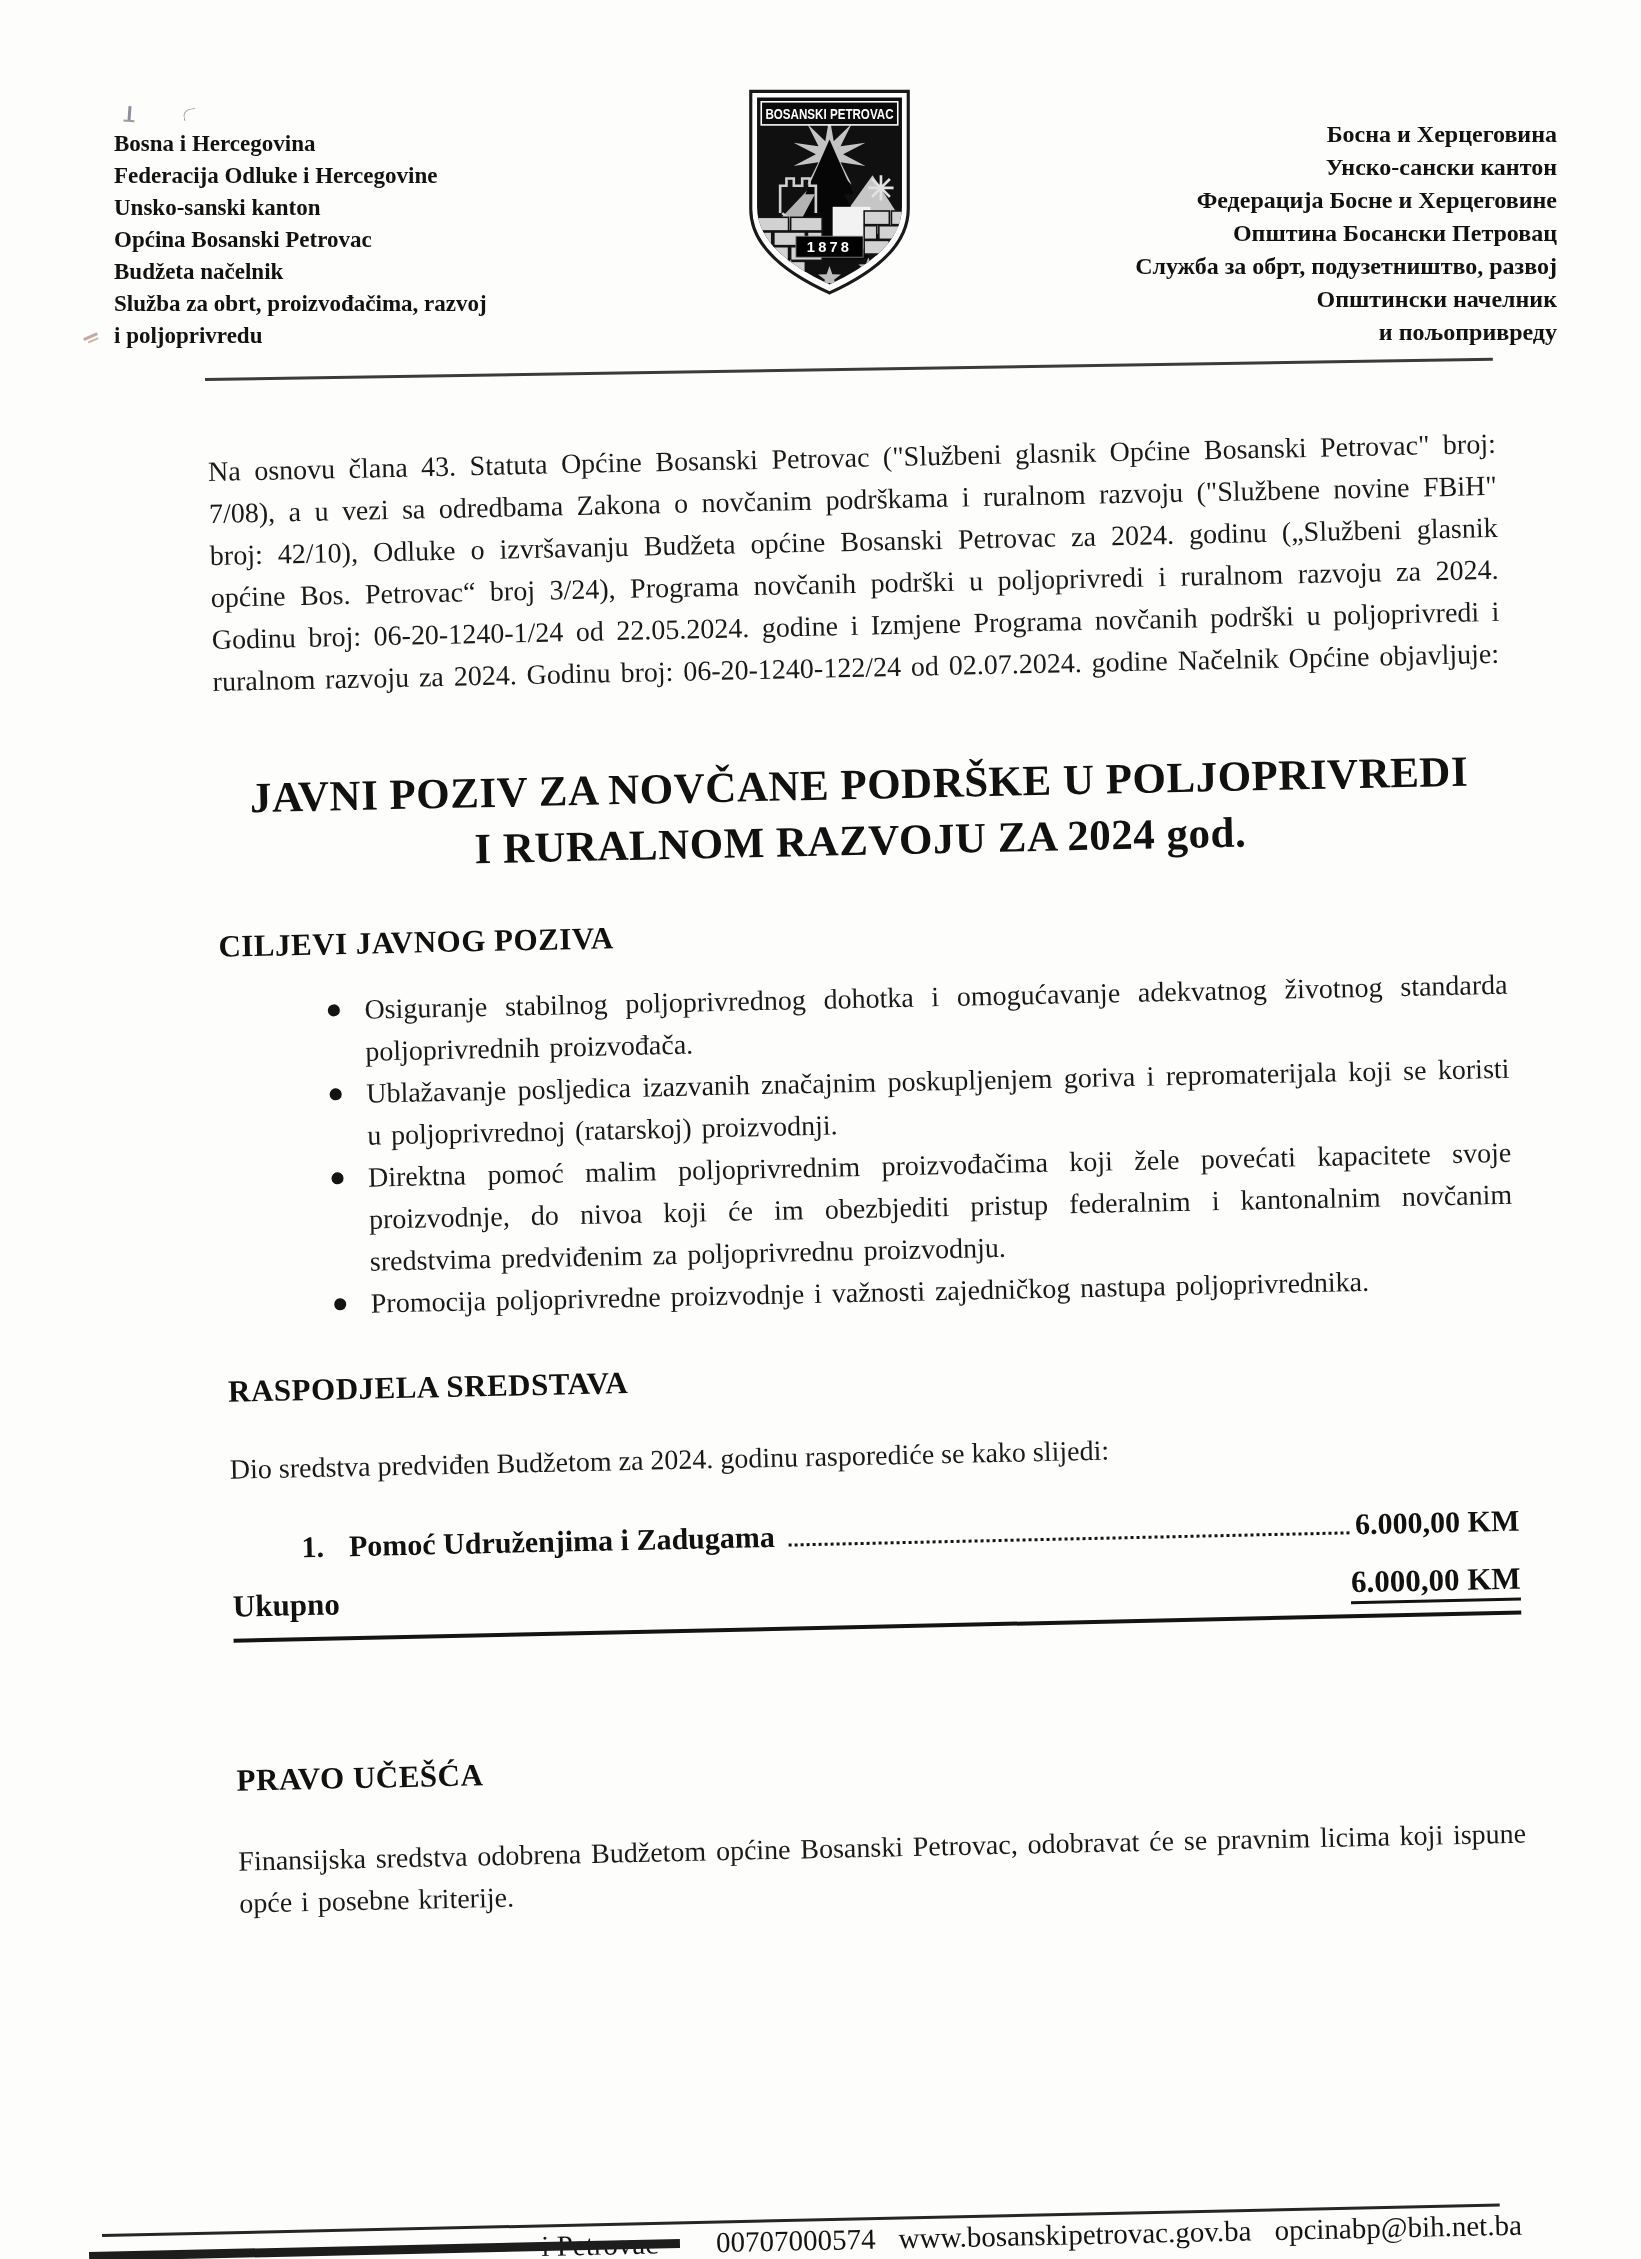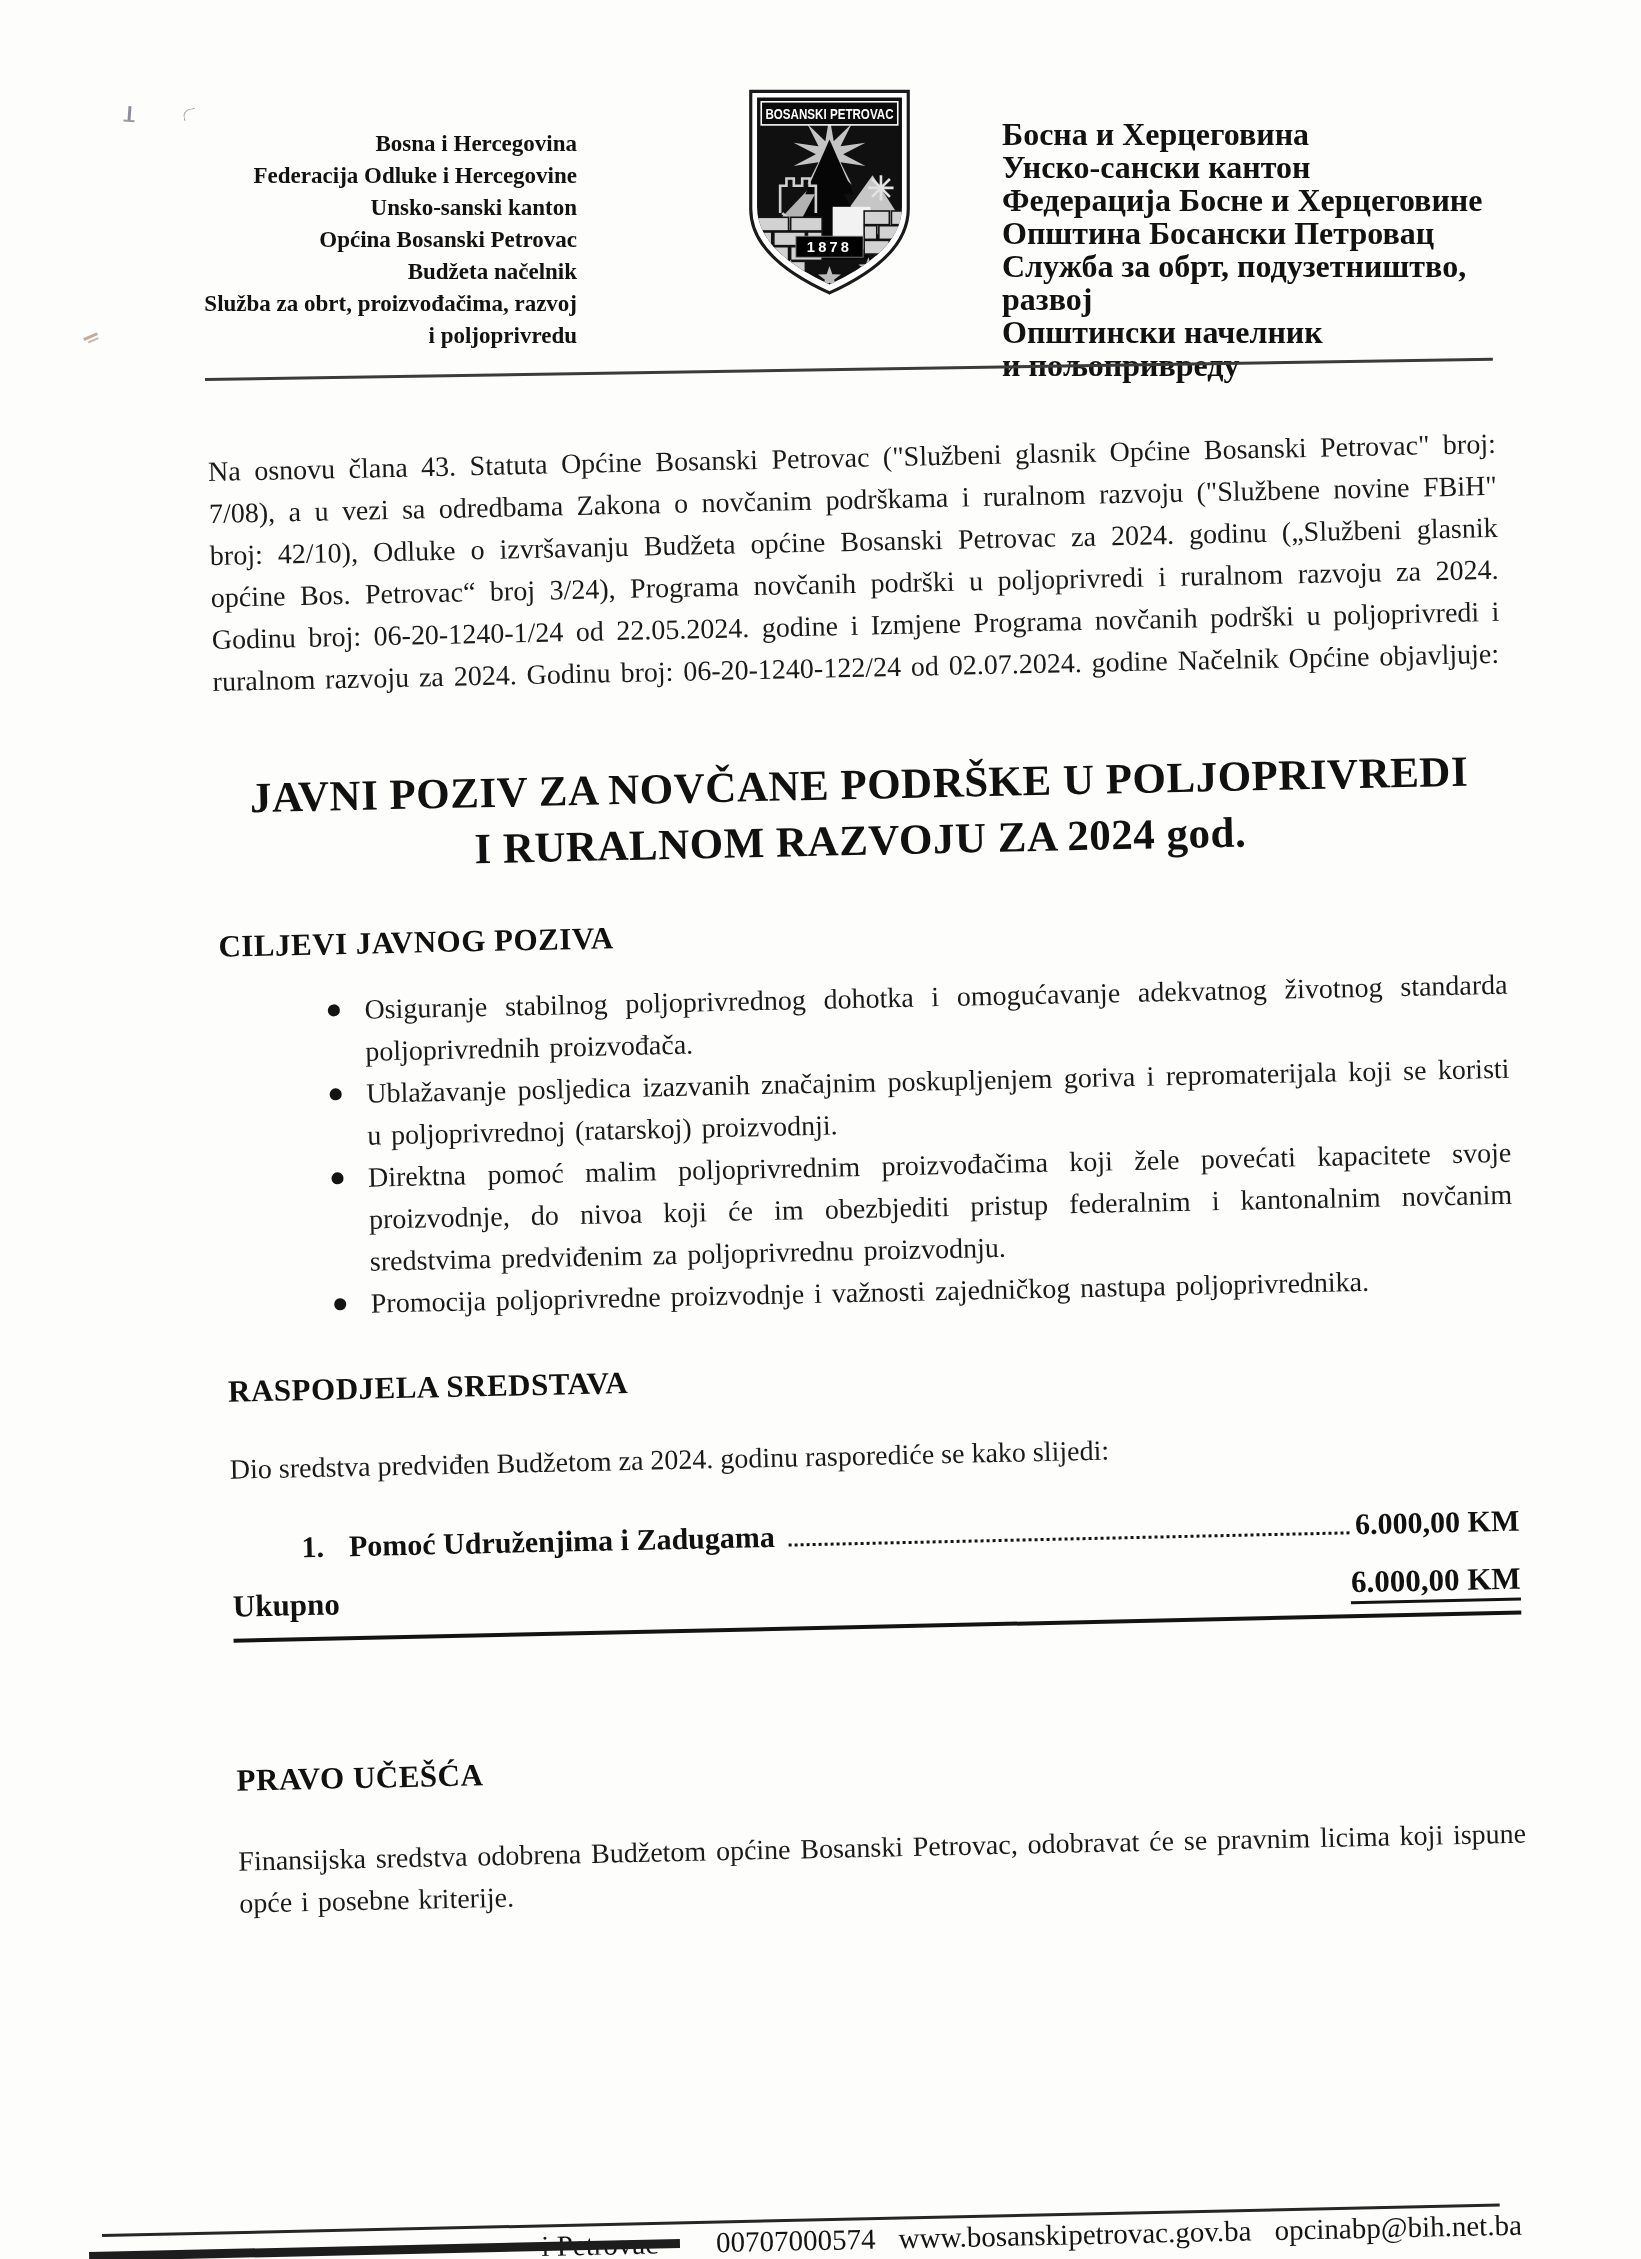--- a/index.html
+++ b/index.html
@@ -5,25 +5,25 @@
   html,body{margin:0;padding:0;background:#9a9a9a;}
   .page{
     position:relative;width:1641px;height:2259px;margin:0 auto;
     background:#fdfdfc;overflow:hidden;
     font-family:"Liberation Serif","DejaVu Serif",serif;
     color:#161616;
   }
   
   .hdr-left{
     position:absolute;left:114px;top:128px;width:463px;
-    text-align:right;font-weight:700;font-size:23px;line-height:32px;color:#121212;
+    text-align:left;font-weight:700;font-size:23px;line-height:32px;color:#121212;
   }
   .hdr-right{
     position:absolute;left:1002px;top:118px;width:555px;
-    text-align:left;font-weight:700;font-size:32px;line-height:33px;color:#121212;
+    text-align:right;font-weight:700;font-size:24px;line-height:33px;color:#121212;
   }
   .emblem{position:absolute;left:740px;top:85px;width:179px;height:210px;}
   .hdr-rule{
     position:absolute;left:205px;top:378px;width:1288px;height:3.4px;background:#3b3b3b;
     transform:rotate(-0.9deg);transform-origin:0 0;
   }
   
   .body-tilt{
     position:absolute;left:207px;top:423px;width:1288px;
     transform:rotate(-1.25deg);transform-origin:0 0;

